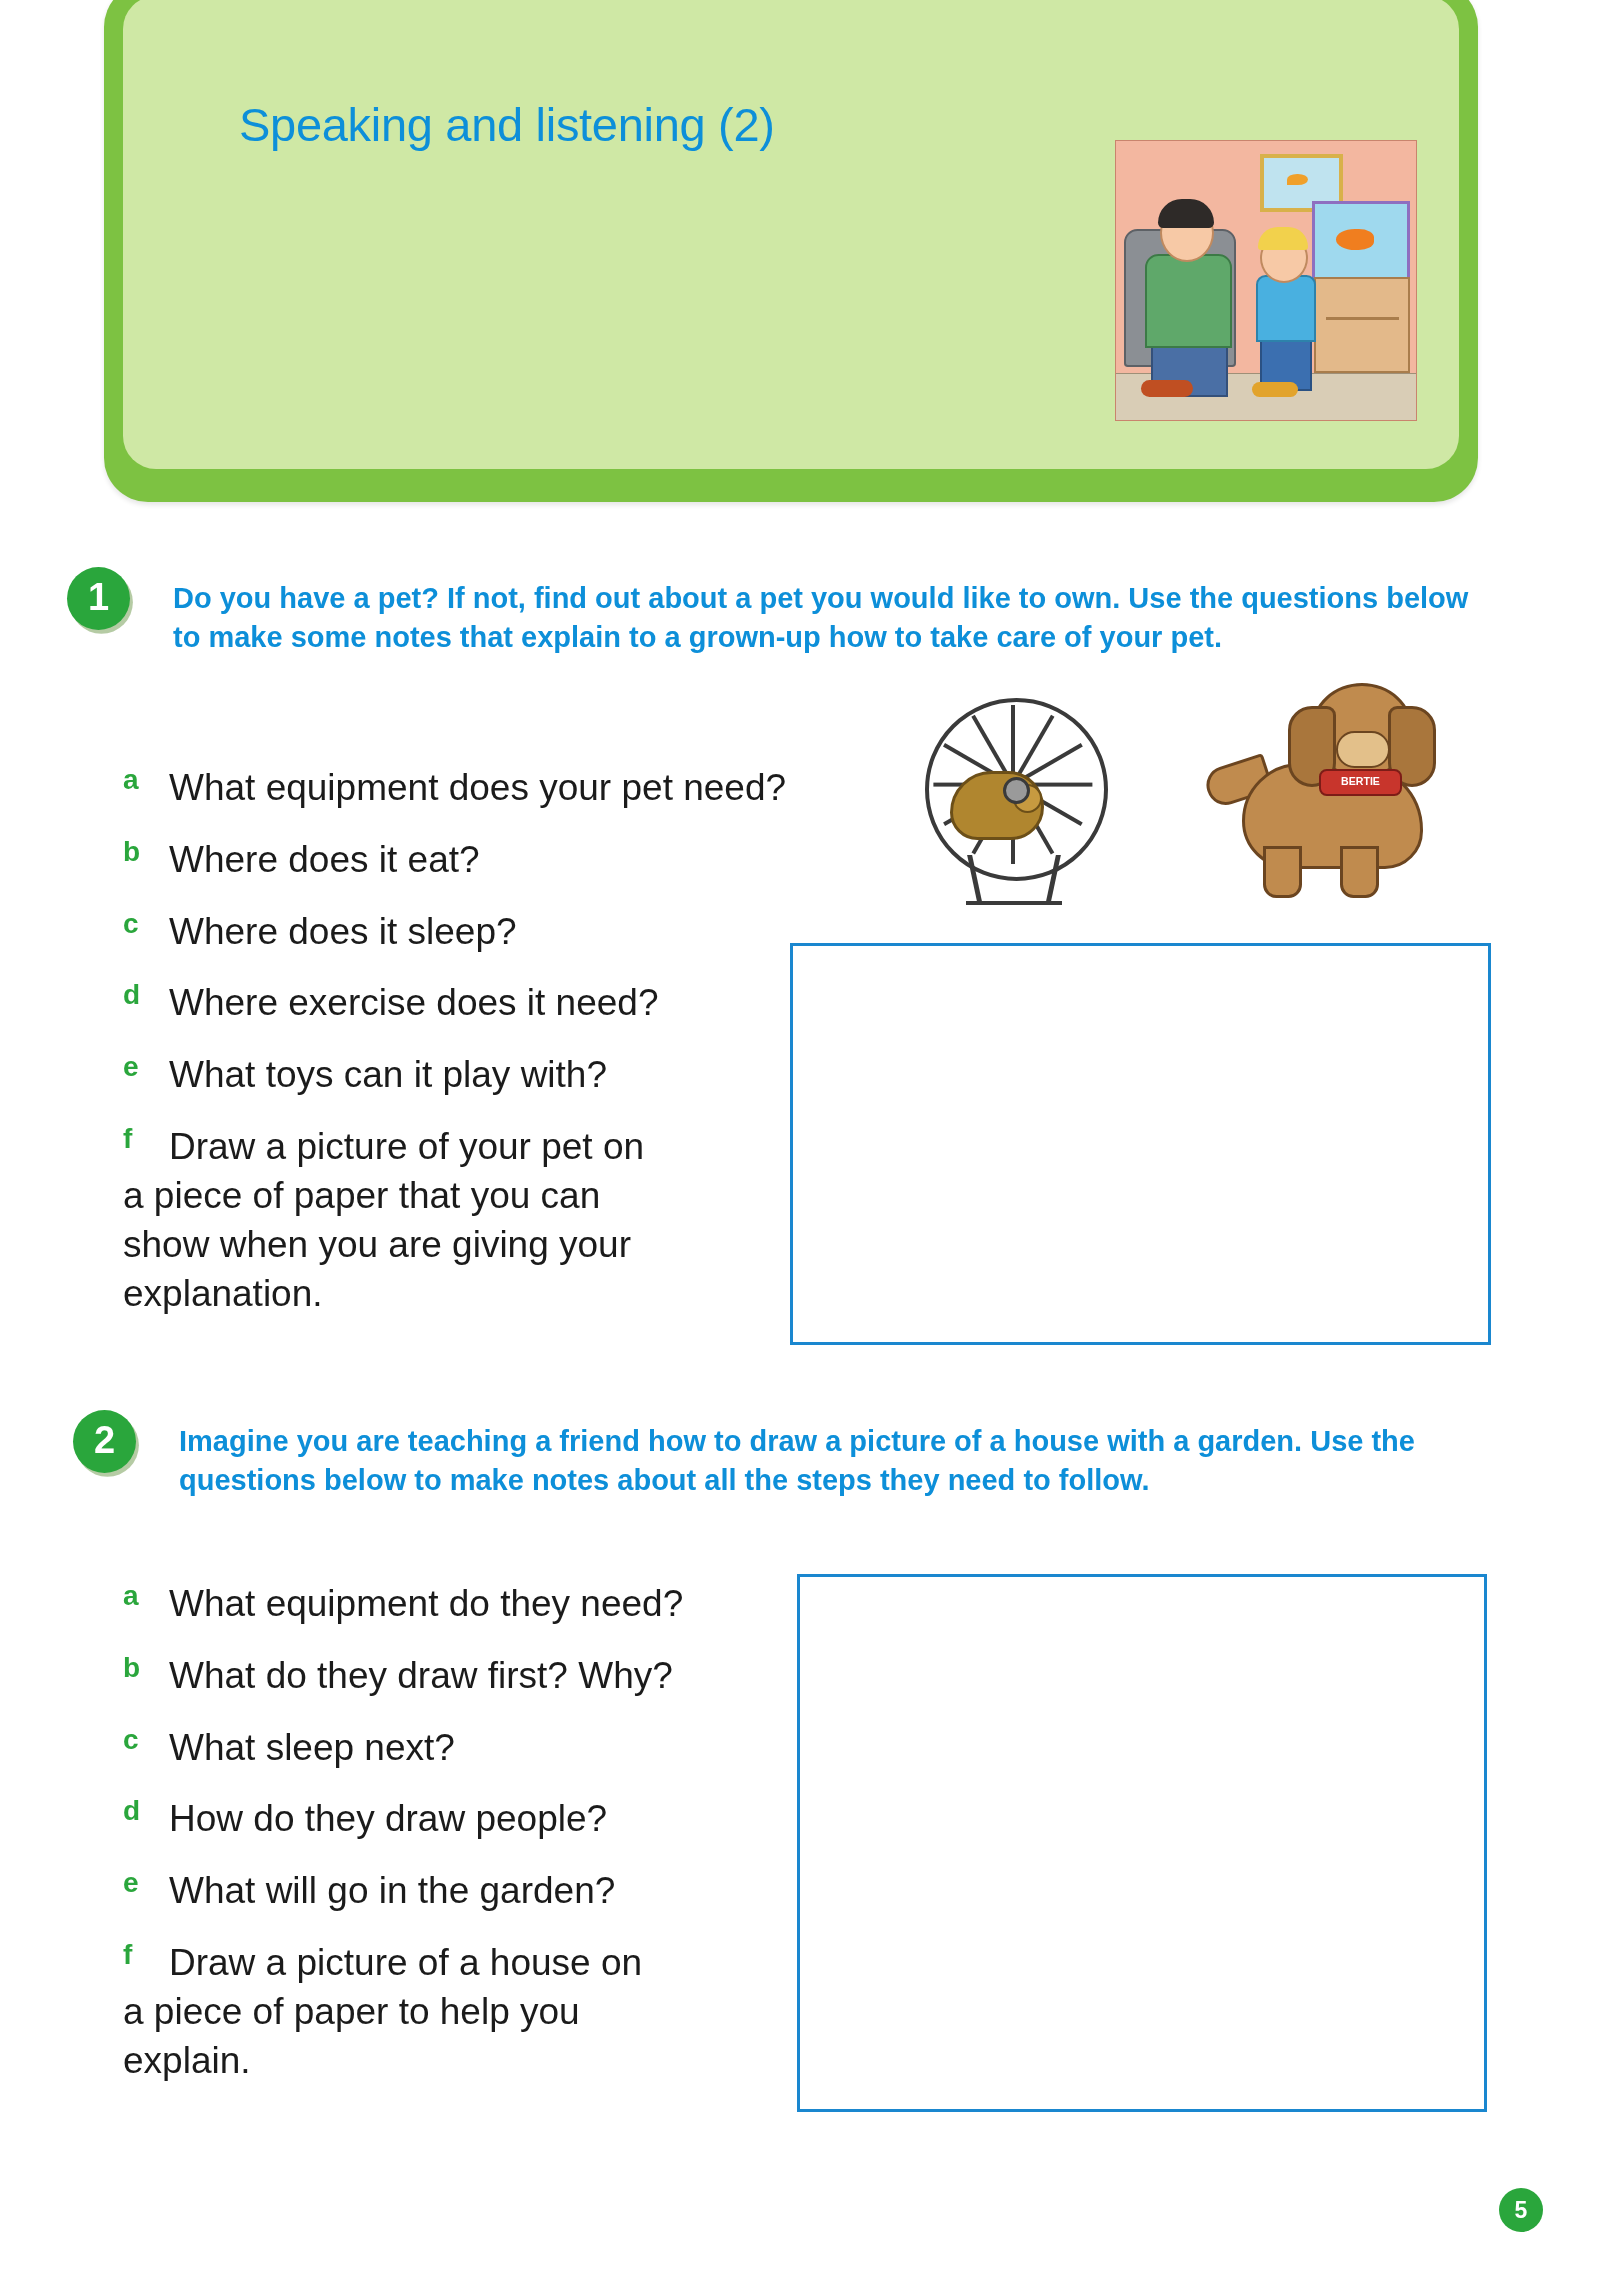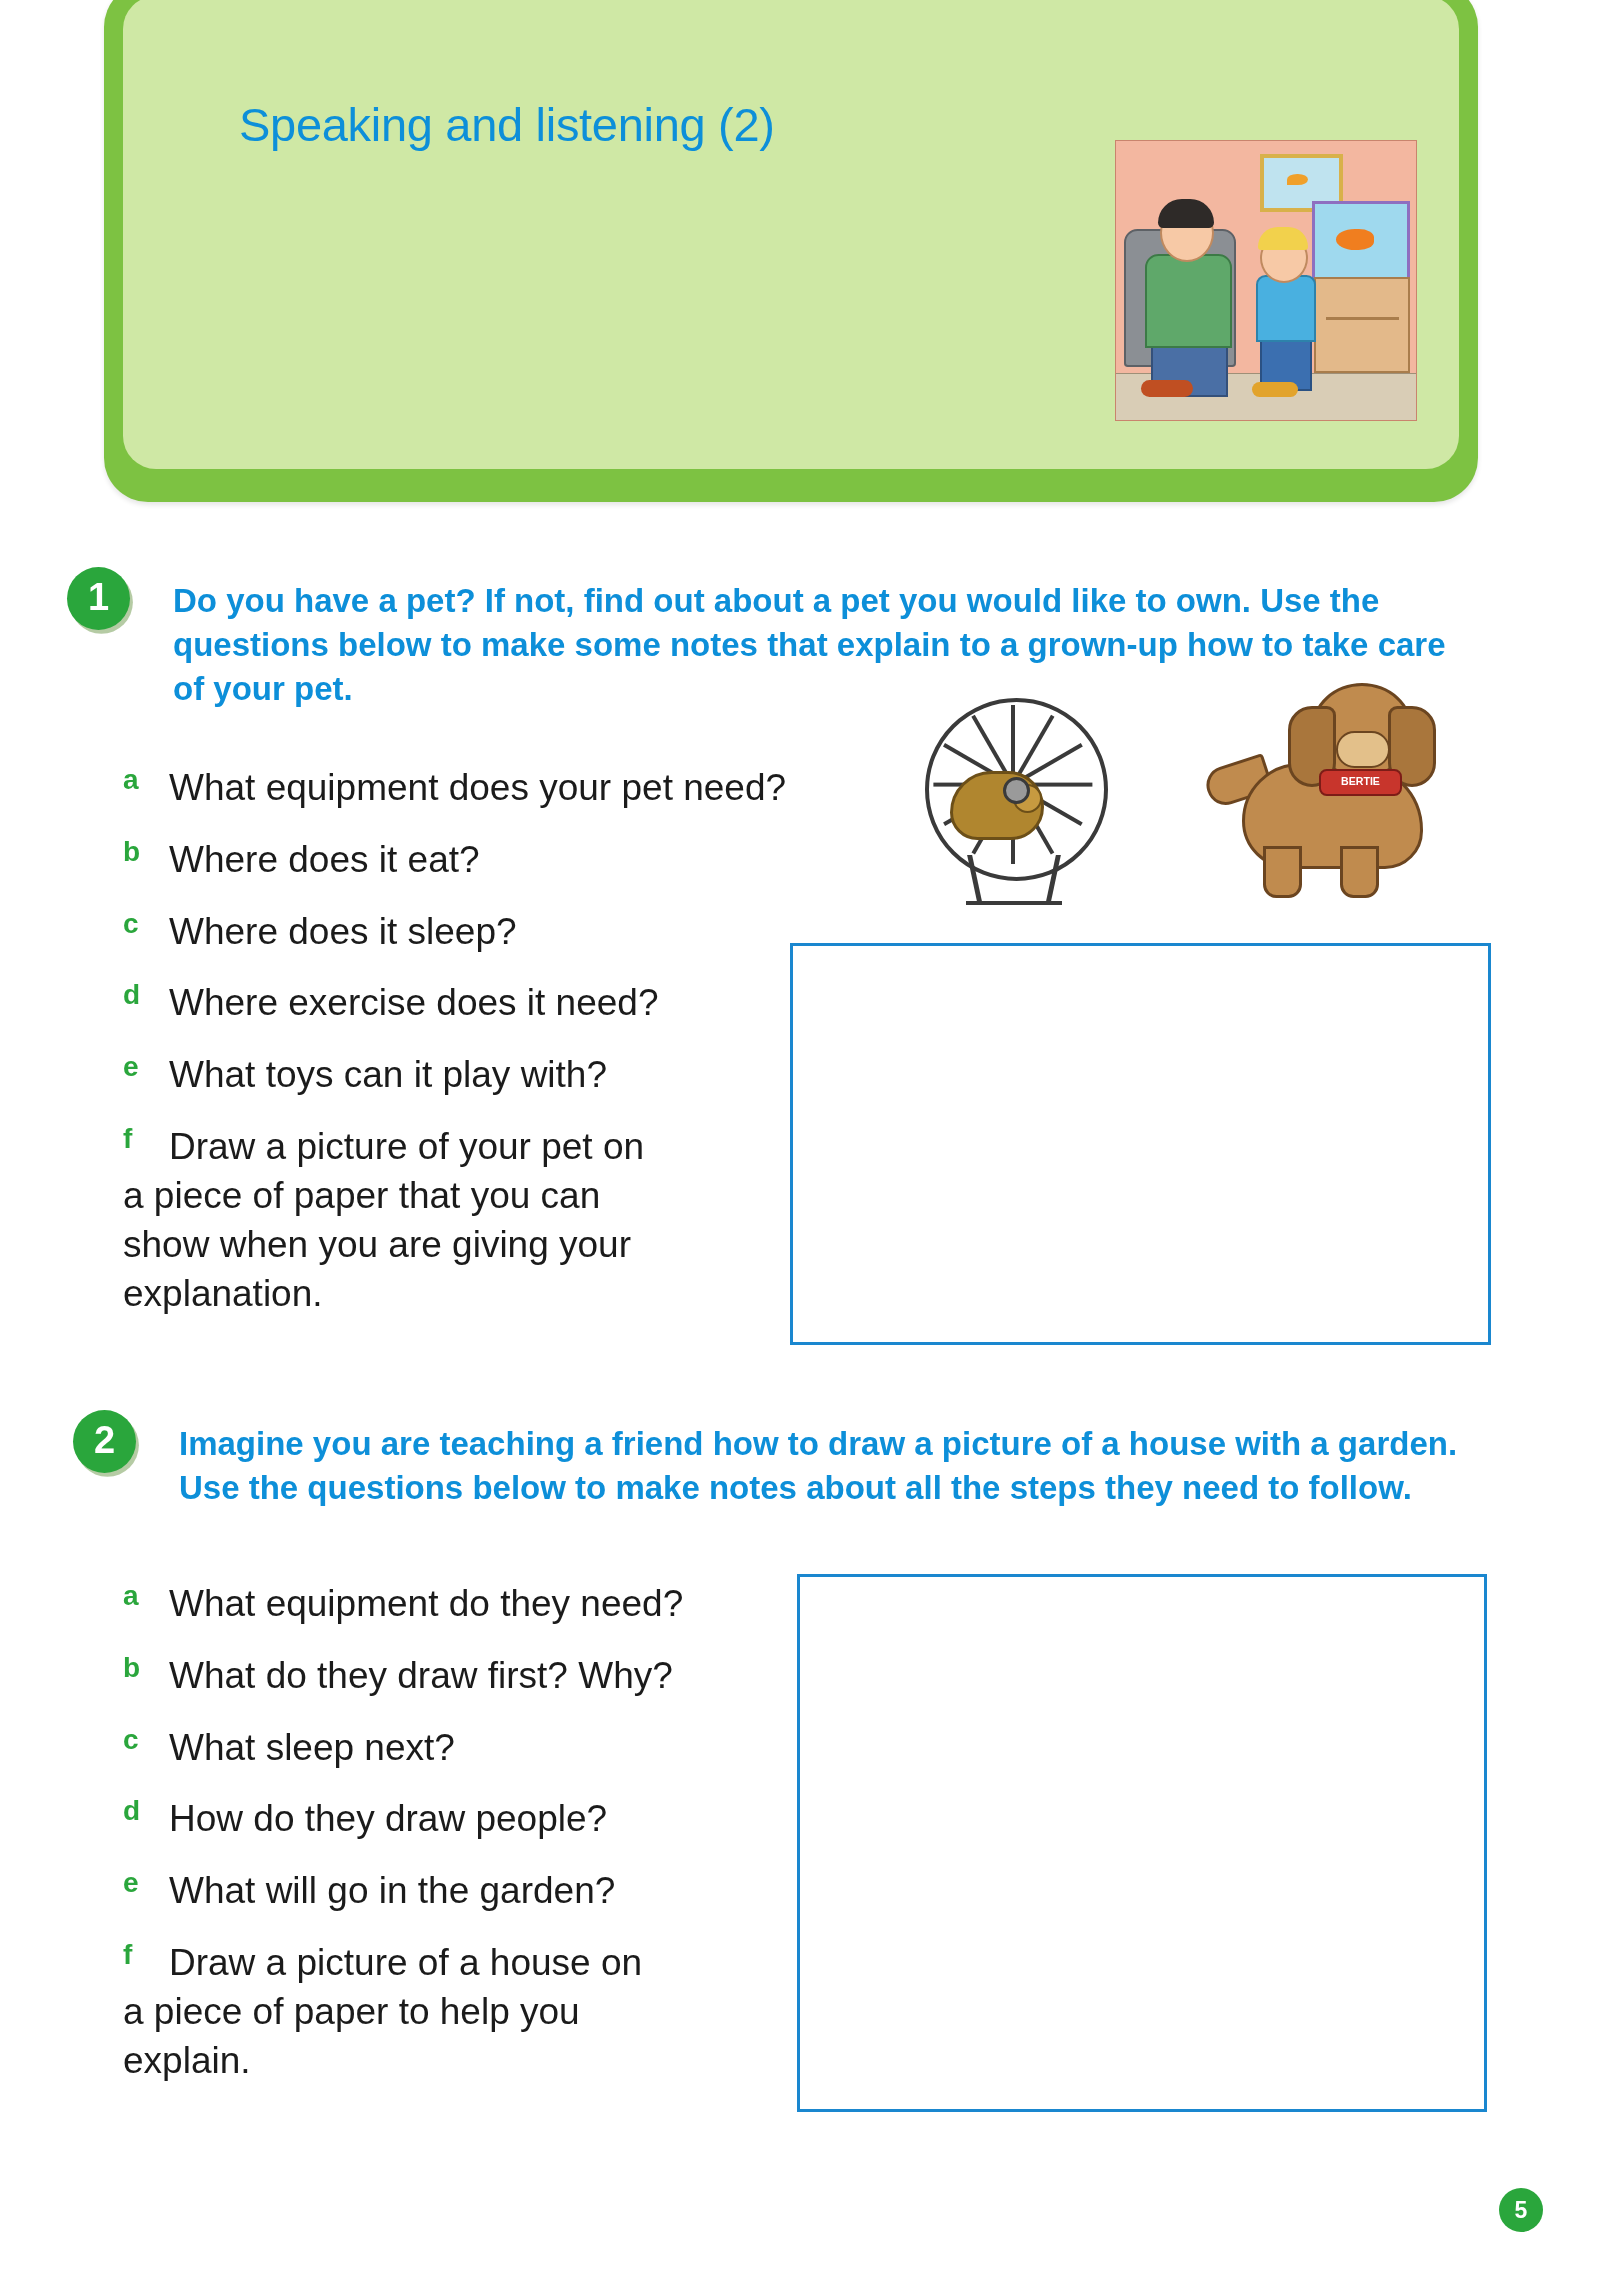--- a/index.html
+++ b/index.html
@@ -151,21 +151,21 @@
     color: #ffffff;
     font-size: 38px;
     font-weight: bold;
     text-align: center;
     line-height: 61px;
     box-shadow: 2.9px 3.8px 0 rgba(120,160,90,0.55);
   }
   .qtext {
     position: absolute;
     color: #0d8fd9;
-    font-size: 33px;
+    font-size: 29px;
     font-weight: bold;
     line-height: 1.33;
   }
 
   .sublist { position: absolute; }
   .subitem {
     position: relative;
     min-height: 48px;
     margin-bottom: 23px;
   }

